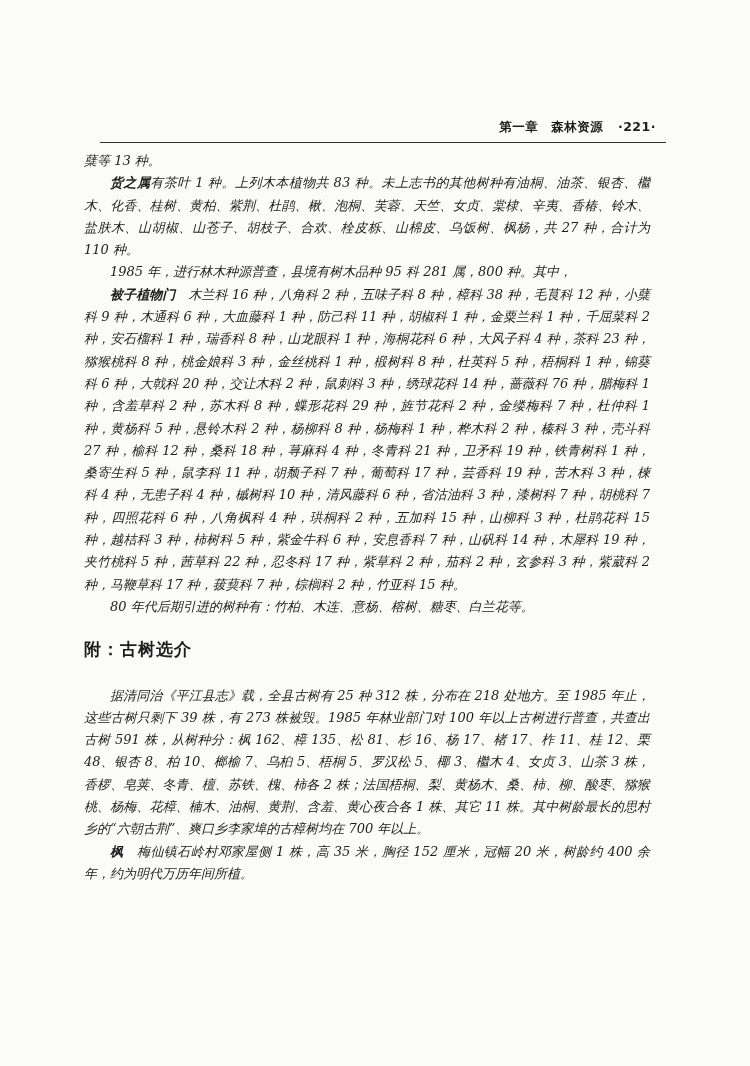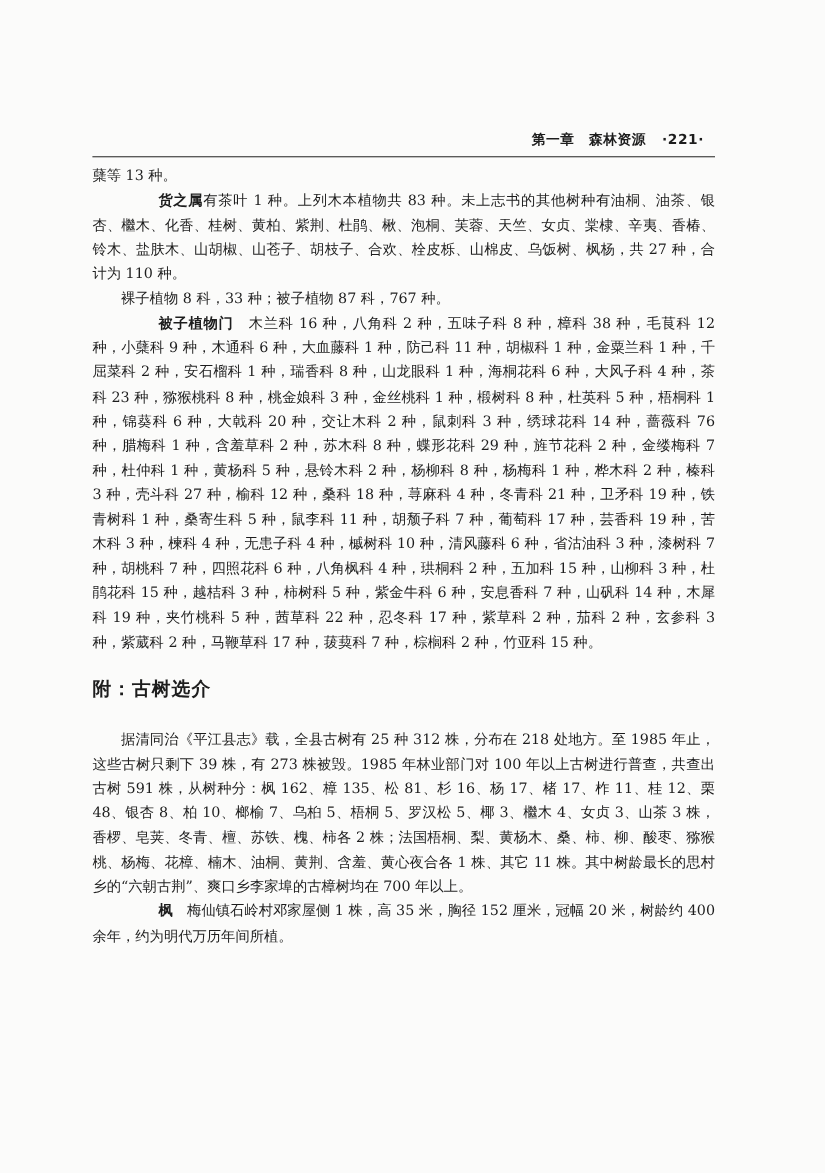--- a/index.html
+++ b/index.html
@@ -1,52 +1,53 @@
 <!DOCTYPE html>
 <html><head>
 <meta charset="utf-8">
 <style>
   html, body { margin: 0; padding: 0; }
   body {
     width: 750px; height: 1066px; background: #fbfbfa; position: relative; overflow: hidden;
     font-family: "DejaVu Serif", "Liberation Serif", serif; color: #1d1d1d;
   }
   .header {
-    position: absolute; left: 84px; top: 118px; width: 566px; height: 26px;
+    position: absolute; left: 100px; top: 118px; width: 566px; height: 26px;
   }
   .header .running {
     position: absolute; right: 10px; top: 1px; font-family: "DejaVu Sans", sans-serif;
     font-size: 12.5px; font-weight: bold; letter-spacing: 0.5px; white-space: pre;
   }
   .header .rule {
     position: absolute; left: 0; right: 0; top: 24px; height: 0; border-top: 1.4px solid #333;
   }
   .body-text {
     position: absolute; left: 84px; top: 150px; width: 566px;
     font-size: 13px; line-height: 22.3px; text-align: justify;
   }
-  .body-text p { margin: 0; }
+  .body-text p { margin: 0; font-style: italic; }
   .body-text p.indent { text-indent: 26px; }
-  .body-text .bold { font-weight: bold; font-family: "DejaVu Sans", sans-serif; margin-left: 34px; }
+  .body-text .bold { font-weight: bold; font-family: "DejaVu Sans", sans-serif; }
   .section-title {
     margin: 20px 0 24px 0; text-align: left; font-family: "DejaVu Sans", sans-serif;
     font-weight: bold; font-size: 17px; letter-spacing: 1px;
   }
 </style>
 </head>
 <body>
 
 <div class="header">
   <span class="running"><span>第一章　森林资源</span>   <span>·221·</span></span>
   <div class="rule"></div>
 </div>
 
 <div class="body-text">
   <p>蘖等 13 种。</p>
   <p class="indent"><span class="bold">货之属</span><span>有茶叶 1 种。上列木本植物共 83 种。未上志书的其他树种有油桐、油茶、银杏、檵木、化香、桂树、黄柏、紫荆、杜鹃、楸、泡桐、芙蓉、天竺、女贞、棠棣、辛夷、香椿、铃木、盐肤木、山胡椒、山苍子、胡枝子、合欢、栓皮栎、山棉皮、乌饭树、枫杨，共 27 种，合计为 110 种。</span></p>
-  <p class="indent">裸子植物 8 科，33 种；被子植物 87 科，767 种。</p>
+  <p class="indent">1985 年，进行林木种源普查，县境有树木品种 95 科 281 属，800 种。其中，</p>
   <p class="indent"><span class="bold">被子植物门</span><span>　木兰科 16 种，八角科 2 种，五味子科 8 种，樟科 38 种，毛茛科 12 种，小蘖科 9 种，木通科 6 种，大血藤科 1 种，防己科 11 种，胡椒科 1 种，金粟兰科 1 种，千屈菜科 2 种，安石榴科 1 种，瑞香科 8 种，山龙眼科 1 种，海桐花科 6 种，大风子科 4 种，茶科 23 种，猕猴桃科 8 种，桃金娘科 3 种，金丝桃科 1 种，椴树科 8 种，杜英科 5 种，梧桐科 1 种，锦葵科 6 种，大戟科 20 种，交让木科 2 种，鼠刺科 3 种，绣球花科 14 种，蔷薇科 76 种，腊梅科 1 种，含羞草科 2 种，苏木科 8 种，蝶形花科 29 种，旌节花科 2 种，金缕梅科 7 种，杜仲科 1 种，黄杨科 5 种，悬铃木科 2 种，杨柳科 8 种，杨梅科 1 种，桦木科 2 种，榛科 3 种，壳斗科 27 种，榆科 12 种，桑科 18 种，荨麻科 4 种，冬青科 21 种，卫矛科 19 种，铁青树科 1 种，桑寄生科 5 种，鼠李科 11 种，胡颓子科 7 种，葡萄科 17 种，芸香科 19 种，苦木科 3 种，楝科 4 种，无患子科 4 种，槭树科 10 种，清风藤科 6 种，省沽油科 3 种，漆树科 7 种，胡桃科 7 种，四照花科 6 种，八角枫科 4 种，珙桐科 2 种，五加科 15 种，山柳科 3 种，杜鹃花科 15 种，越桔科 3 种，柿树科 5 种，紫金牛科 6 种，安息香科 7 种，山矾科 14 种，木犀科 19 种，夹竹桃科 5 种，茜草科 22 种，忍冬科 17 种，紫草科 2 种，茄科 2 种，玄参科 3 种，紫葳科 2 种，马鞭草科 17 种，菝葜科 7 种，棕榈科 2 种，竹亚科 15 种。</span></p>
+  <p class="indent">80 年代后期引进的树种有：竹柏、木连、意杨、榕树、糖枣、白兰花等。</p>
 
   <div class="section-title">附：古树选介</div>
 
   <p class="indent">据清同治《平江县志》载，全县古树有 25 种 312 株，分布在 218 处地方。至 1985 年止，这些古树只剩下 39 株，有 273 株被毁。1985 年林业部门对 100 年以上古树进行普查，共查出古树 591 株，从树种分：枫 162、樟 135、松 81、杉 16、杨 17、楮 17、柞 11、桂 12、栗 48、银杏 8、柏 10、榔榆 7、乌桕 5、梧桐 5、罗汉松 5、椰 3、檵木 4、女贞 3、山茶 3 株，香椤、皂荚、冬青、檀、苏铁、槐、柿各 2 株；法国梧桐、梨、黄杨木、桑、柿、柳、酸枣、猕猴桃、杨梅、花樟、楠木、油桐、黄荆、含羞、黄心夜合各 1 株、其它 11 株。其中树龄最长的思村乡的“六朝古荆”、爽口乡李家埠的古樟树均在 700 年以上。</p>
   <p class="indent"><span class="bold">枫</span><span>　梅仙镇石岭村邓家屋侧 1 株，高 35 米，胸径 152 厘米，冠幅 20 米，树龄约 400 余年，约为明代万历年间所植。</span></p>
 </div>
 
 </body></html>

